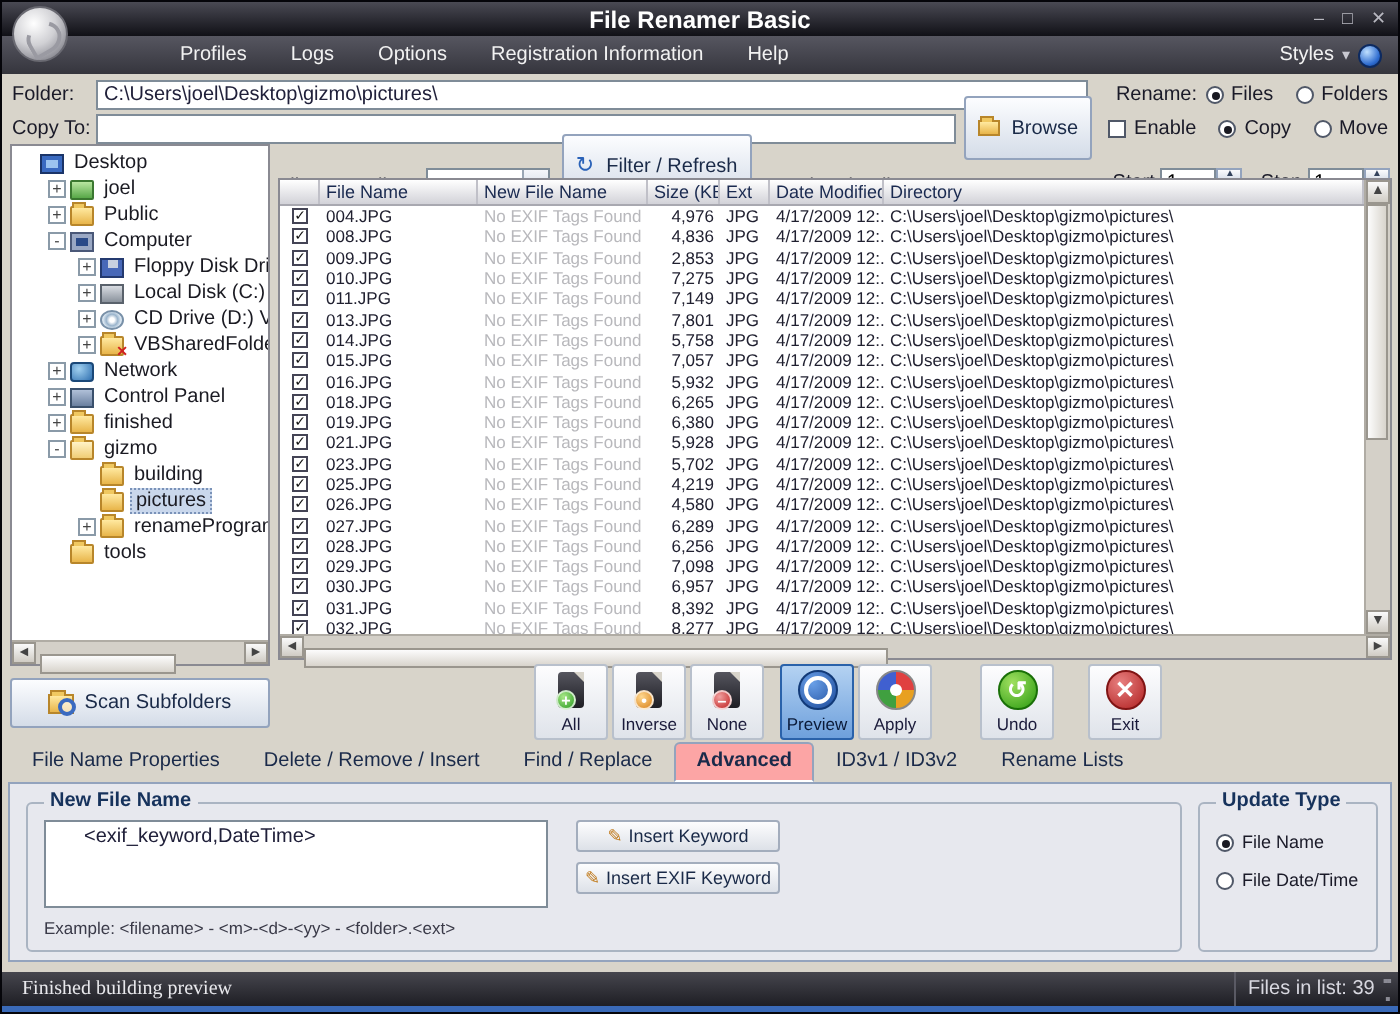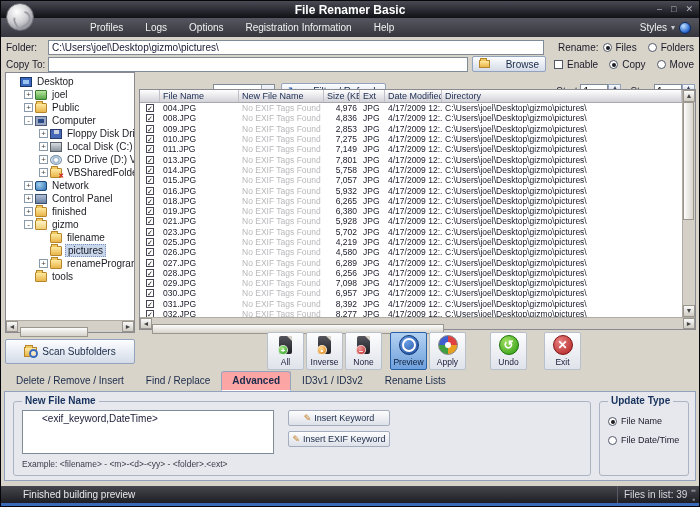--- a/index.html
+++ b/index.html
@@ -44,23 +44,23 @@
   .folder-input { flex:1; margin-right:14px; }
   .copy-input { flex:1; margin-right:4px; }
   .rename-group { display:flex; align-items:center; gap:4px; flex:none; }
   .rb { width:9px; height:9px; border-radius:50%; border:1px solid #505868;
         background:#fff; flex:none; position:relative; }
   .rb.on::after { content:""; position:absolute; left:2px; top:2px; width:4px; height:4px;
                   border-radius:50%; background:#1a1a22; }
   .rlbl { margin-right:7px; }
   .cb { width:9px; height:9px; border:1px solid #505868; background:#fff; flex:none;
         font-size:8px; line-height:8px; text-align:center; color:#1a1a22; }
-  .btn { display:inline-flex; align-items:center; gap:16px; justify-content:center;
+  .btn { display:inline-flex; align-items:center; gap:6px; justify-content:center;
          border:1px solid #93a3bd; border-radius:2px; font-size:10px; color:#1a2a48;
-         background:linear-gradient(#fcfdff,#d4dce8); padding:0 6px; height:16px; }
+         background:linear-gradient(#fcfdff,#d4dce8); padding:0 6px; height:32px; }
   .mini-folder { width:11px; height:8px; position:relative; flex:none;
                  background:linear-gradient(#ffe9a0,#e8b54a); border:1px solid #b8862a; }
   .mini-folder::before { content:""; position:absolute; top:-3px; left:0; width:5px; height:2px;
                          background:#f0c860; border:1px solid #b8862a; border-bottom:none; }
 
   
   .tree-panel { position:absolute; top:71px; left:4px; width:130px; height:261px;
                 background:#fff; border:1px solid #8a8a92; display:flex; flex-direction:column; }
   .tree-items { flex:1; overflow:hidden; padding-top:2px; }
   .titem { display:flex; align-items:center; height:13px; font-size:10px;
@@ -211,21 +211,21 @@
           border:1px solid #a3adbd; border-radius:2px; font-size:9px; color:#1a2a48;
           background:linear-gradient(#fdfdfe,#dde1e8); }
   .pencil { color:#c07818; font-size:9px; }
   .g-update { width:90px; flex:none; padding:14px 6px 0 8px; font-size:9px; color:#1a1a28; }
   .g-update .opt { display:flex; align-items:center; gap:4px; margin-bottom:9px; }
 
   
   .statusbar { position:absolute; left:0; right:0; bottom:3px; height:17px;
                background:linear-gradient(#46464e,#1e1e24); display:flex; align-items:center;
                color:#e8e8ec; font-size:10px; }
-  .status-left { padding-left:22px; }
+  .status-left { padding-left:10px;font-family:Liberation Serif, serif; }
   .status-right { margin-left:auto; display:flex; align-items:center; height:100%;
                   border-left:1px solid #5a5a64; padding:0 4px 0 6px; color:#d8d8e0; }
   .grip { margin-left:4px; color:#8a8a94; font-size:8px; letter-spacing:-1px; }
   .bluestrip { position:absolute; left:0; right:0; bottom:0; height:3px; background:#3a6ab8; }
 </style>
 </head>
 <body>
 
 <div id="window">
 
@@ -342,21 +342,21 @@
           <span class="tlbl">finished</span>
         </div>
         <div class="titem" style="padding-left: 18px;">
           <span class="texp">-</span>
           <span class="ticon i-folder-open"></span>
           <span class="tlbl">gizmo</span>
         </div>
         <div class="titem" style="padding-left: 33px;">
           <span class="texp none"></span>
           <span class="ticon i-folder"></span>
-          <span class="tlbl">filename</span>
+          <span class="tlbl">building</span>
         </div>
         <div class="titem" style="padding-left: 33px;">
           <span class="texp none"></span>
           <span class="ticon i-folder"></span>
           <span class="tlbl sel">pictures</span>
         </div>
         <div class="titem" style="padding-left: 33px;">
           <span class="texp">+</span>
           <span class="ticon i-folder"></span>
           <span class="tlbl">renamePrograms</span>
@@ -721,20 +721,21 @@
       </div>
       <div class="abtn" style="margin-left: 17px;">
         <div class="aicon">
           <span class="icround ic-exit">✕</span>
         </div>
         <div class="albl">Exit</div>
       </div>
     </div>
 
   <div class="tabbar" id="tabbar">
+      <div class="tab">File Name Properties</div>
       <div class="tab">Delete / Remove / Insert</div>
       <div class="tab">Find / Replace</div>
       <div class="tab active">Advanced</div>
       <div class="tab">ID3v1 / ID3v2</div>
       <div class="tab">Rename Lists</div>
     </div>
 
   <div class="adv-panel">
     <div class="group g-newname">
       <span class="gtitle">New File Name</span>

